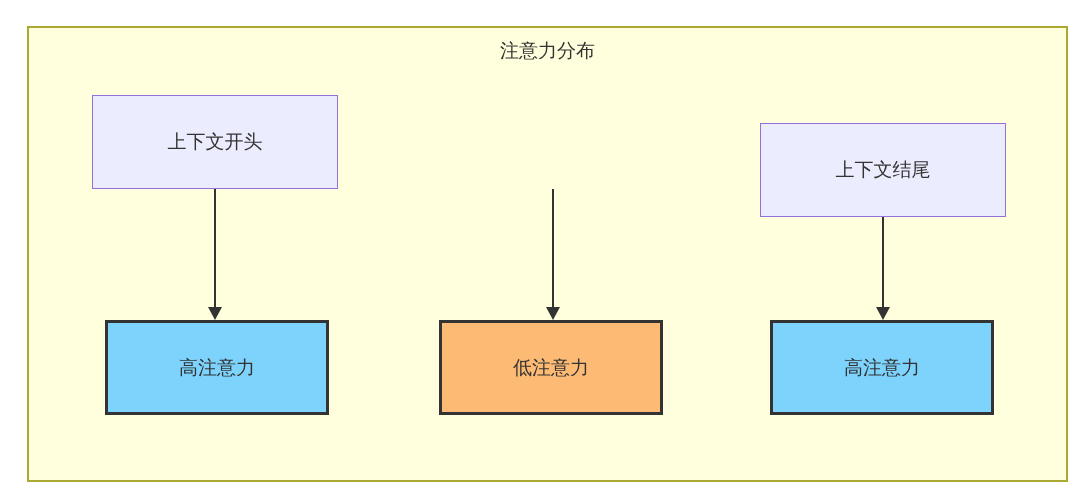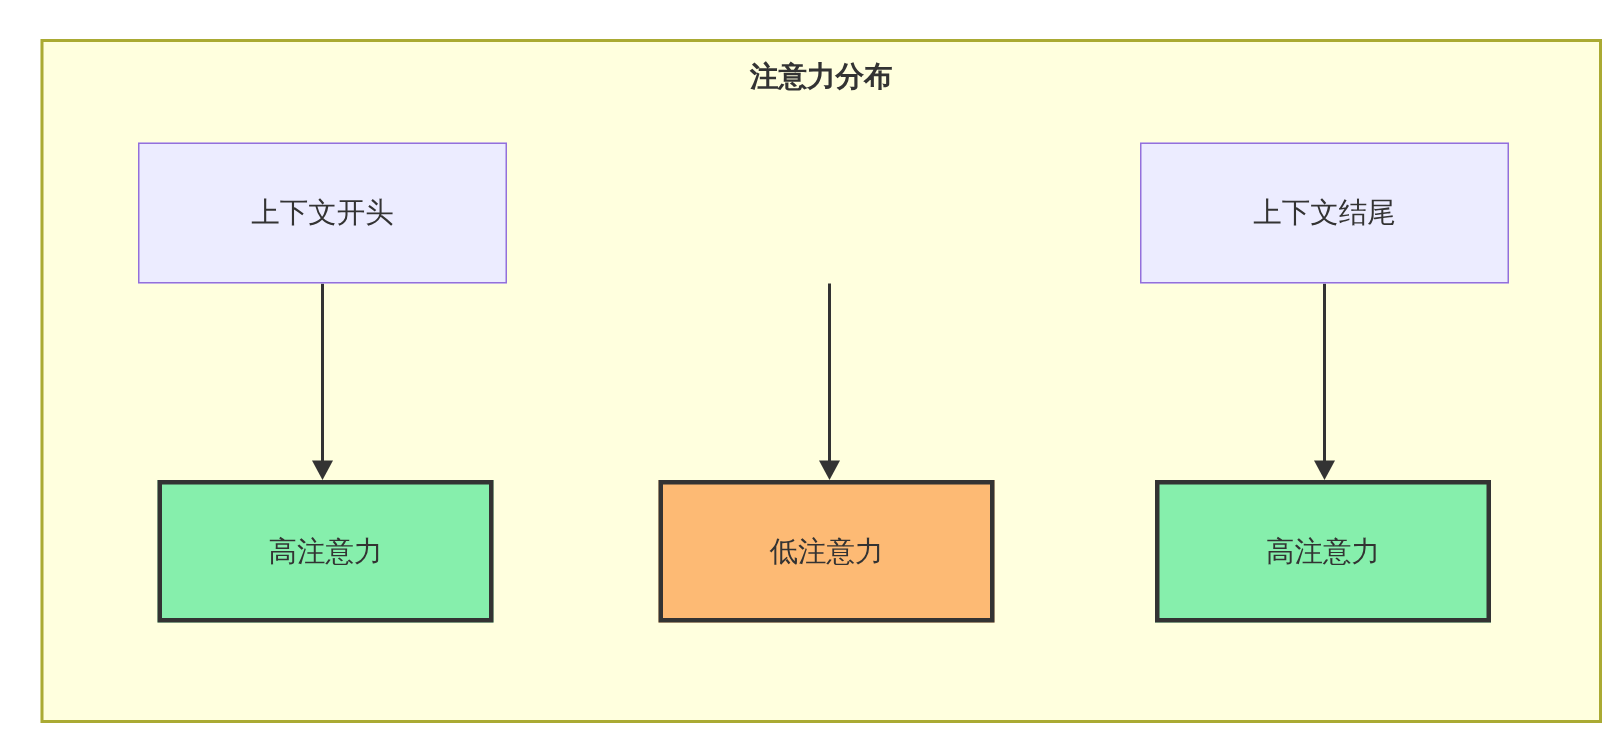--- a/index.html
+++ b/index.html
@@ -26,21 +26,21 @@
     box-sizing: border-box;
   }
   .diagram-title {
     position: absolute;
     left: 0;
     top: 10px;
     width: 100%;
     text-align: center;
     font-size: 19px;
     color: #333333;
-    font-weight: 700;
+    font-weight: 400;
   }
   .node {
     position: absolute;
     box-sizing: border-box;
     display: flex;
     align-items: center;
     justify-content: center;
     font-size: 19px;
     color: #333333;
   }
@@ -50,25 +50,25 @@
     width: 246px;
     height: 94px;
     top: 67px;
   }
   .node-attn {
     width: 224px;
     height: 95px;
     top: 292px;
     border: 3px solid #333333;
   }
-  .attn-high { background: #86efac; }
+  .attn-high { background: #7dd3fc; }
   .attn-low  { background: #fdba74; }
   .pos-1 { left: 63px; }
   .pos-2 { left: 403px; }
-  .pos-3 { left: 731px; }
+  .pos-3 { left: 731px; margin-top: 28px; }
   .bpos-1 { left: 76px; }
   .bpos-2 { left: 410px; }
   .bpos-3 { left: 741px; }
   .edges-layer {
     position: absolute;
     left: 0;
     top: 0;
     width: 1041px;
     height: 456px;
     pointer-events: none;

